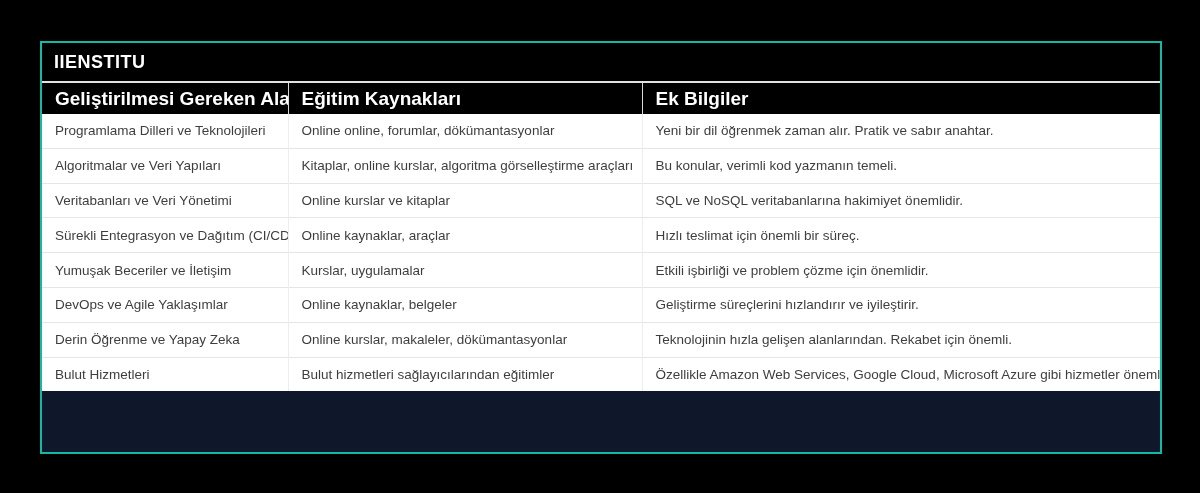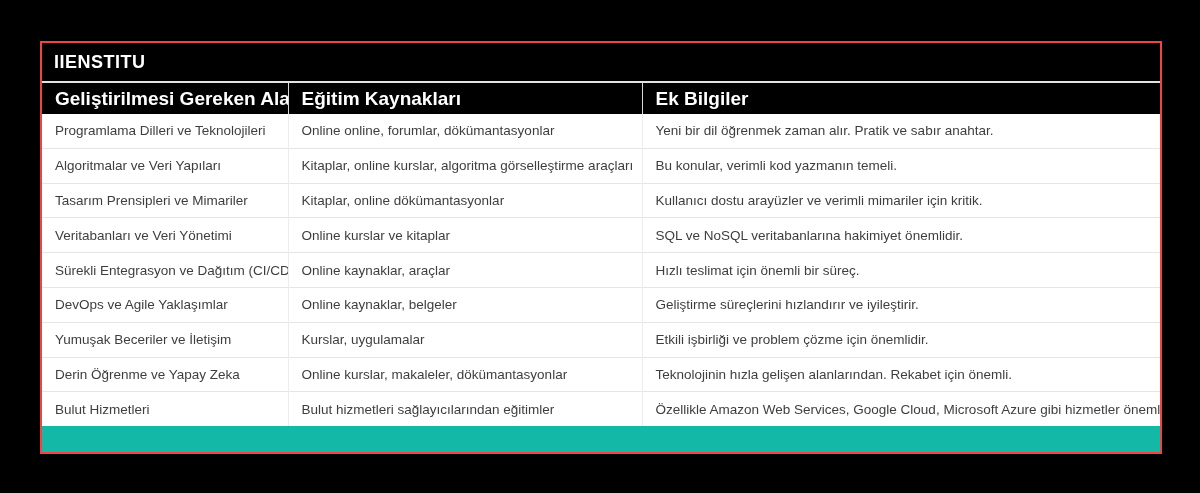--- a/index.html
+++ b/index.html
@@ -15,22 +15,22 @@
     background: #000000;
     overflow: hidden;
   }
   .card {
     position: absolute;
     left: 40px;
     top: 41px;
     width: 1122px;
     height: 413px;
     box-sizing: border-box;
-    border: 2px solid #ef4444;
-    background: #14b8a6;
+    border: 2px solid #14b8a6;
+    background: #0f172a;
   }
   .title-bar {
     box-sizing: border-box;
     height: 40px;
     background: #000000;
     border-bottom: 2px solid #e2e2e2;
     display: flex;
     align-items: center;
     padding-left: 12px;
   }
@@ -102,43 +102,38 @@
             <td>Programlama Dilleri ve Teknolojileri</td>
             <td>Online online, forumlar, dökümantasyonlar</td>
             <td>Yeni bir dil öğrenmek zaman alır. Pratik ve sabır anahtar.</td>
           </tr>
           <tr>
             <td>Algoritmalar ve Veri Yapıları</td>
             <td>Kitaplar, online kurslar, algoritma görselleştirme araçları</td>
             <td>Bu konular, verimli kod yazmanın temeli.</td>
           </tr>
           <tr>
-            <td>Tasarım Prensipleri ve Mimariler</td>
-            <td>Kitaplar, online dökümantasyonlar</td>
-            <td>Kullanıcı dostu arayüzler ve verimli mimariler için kritik.</td>
-          </tr>
-          <tr>
             <td>Veritabanları ve Veri Yönetimi</td>
             <td>Online kurslar ve kitaplar</td>
             <td>SQL ve NoSQL veritabanlarına hakimiyet önemlidir.</td>
           </tr>
           <tr>
             <td>Sürekli Entegrasyon ve Dağıtım (CI/CD)</td>
             <td>Online kaynaklar, araçlar</td>
             <td>Hızlı teslimat için önemli bir süreç.</td>
           </tr>
           <tr>
+            <td>Yumuşak Beceriler ve İletişim</td>
+            <td>Kurslar, uygulamalar</td>
+            <td>Etkili işbirliği ve problem çözme için önemlidir.</td>
+          </tr>
+          <tr>
             <td>DevOps ve Agile Yaklaşımlar</td>
             <td>Online kaynaklar, belgeler</td>
             <td>Geliştirme süreçlerini hızlandırır ve iyileştirir.</td>
-          </tr>
-          <tr>
-            <td>Yumuşak Beceriler ve İletişim</td>
-            <td>Kurslar, uygulamalar</td>
-            <td>Etkili işbirliği ve problem çözme için önemlidir.</td>
           </tr>
           <tr>
             <td>Derin Öğrenme ve Yapay Zeka</td>
             <td>Online kurslar, makaleler, dökümantasyonlar</td>
             <td>Teknolojinin hızla gelişen alanlarından. Rekabet için önemli.</td>
           </tr>
           <tr>
             <td>Bulut Hizmetleri</td>
             <td>Bulut hizmetleri sağlayıcılarından eğitimler</td>
             <td>Özellikle Amazon Web Services, Google Cloud, Microsoft Azure gibi hizmetler önemli.</td>

